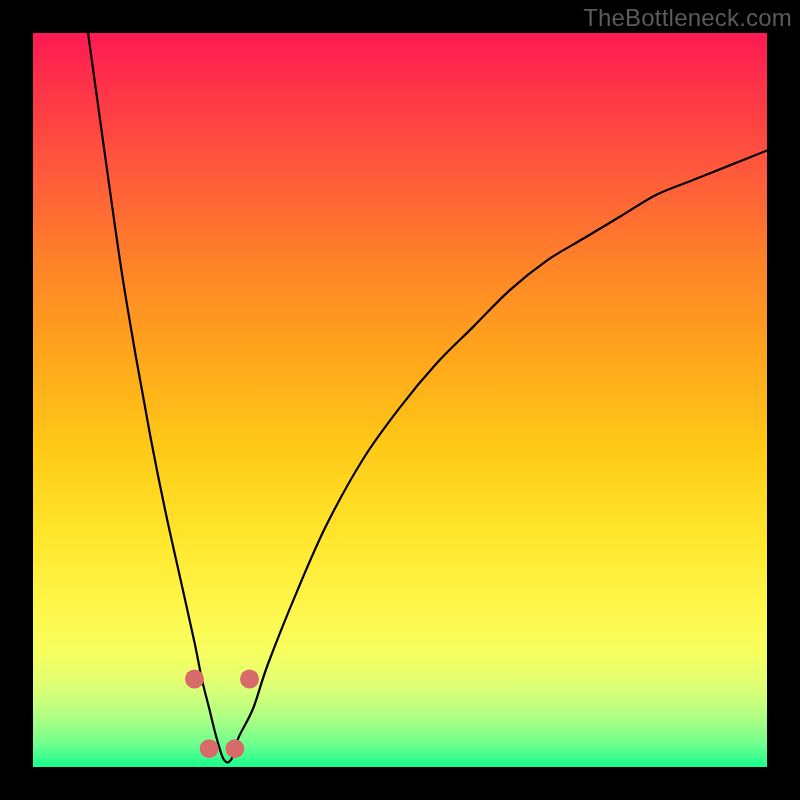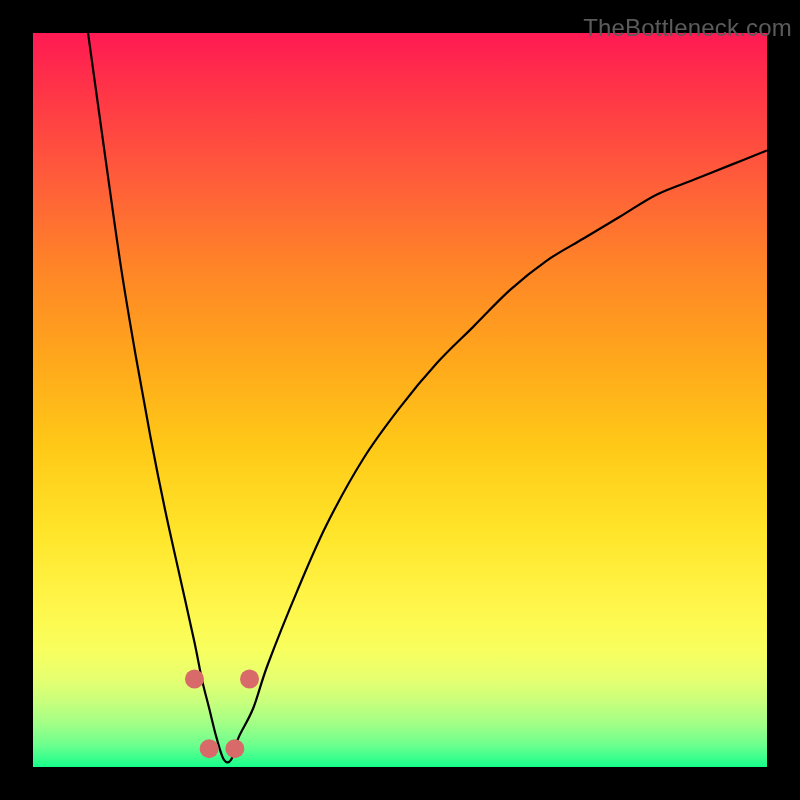--- a/index.html
+++ b/index.html
@@ -45,21 +45,21 @@
       #f8ff5e 84%,
       #e6ff70 88%,
       #c9ff7c 91%,
       #a3ff86 94%,
       #6dff8e 97%,
       #17ff8b 100%
     );
   }
   .watermark {
     position: absolute;
-    top: 14px;
+    top: 4px;
     right: 8px;
     color: #5b5b5b;
     font-size: 24px;
     font-weight: 500;
     letter-spacing: 0.2px;
     z-index: 5;
   }
   svg.curve {
     position: absolute;
     left: 0;

